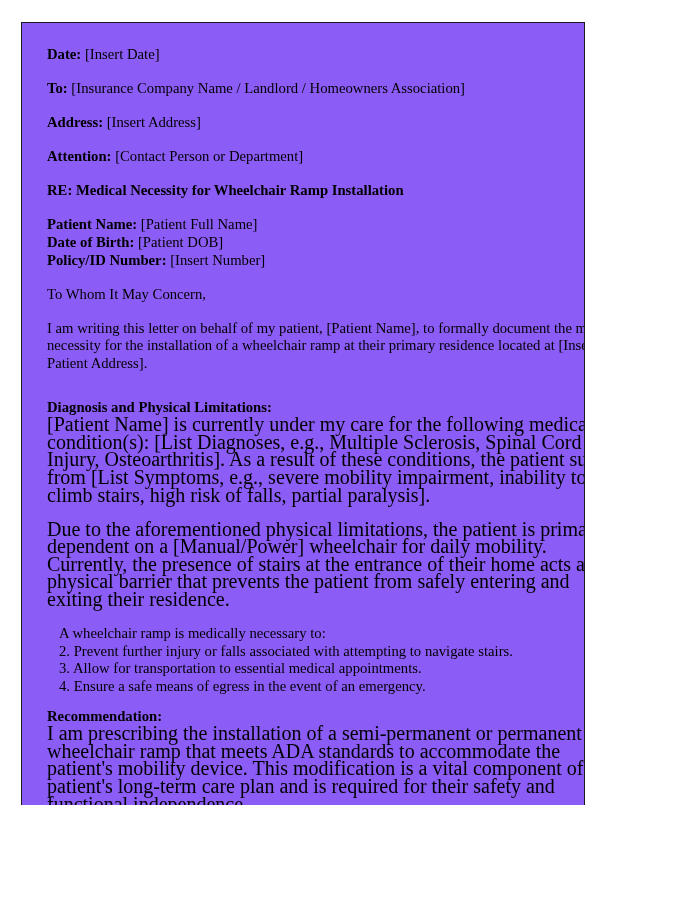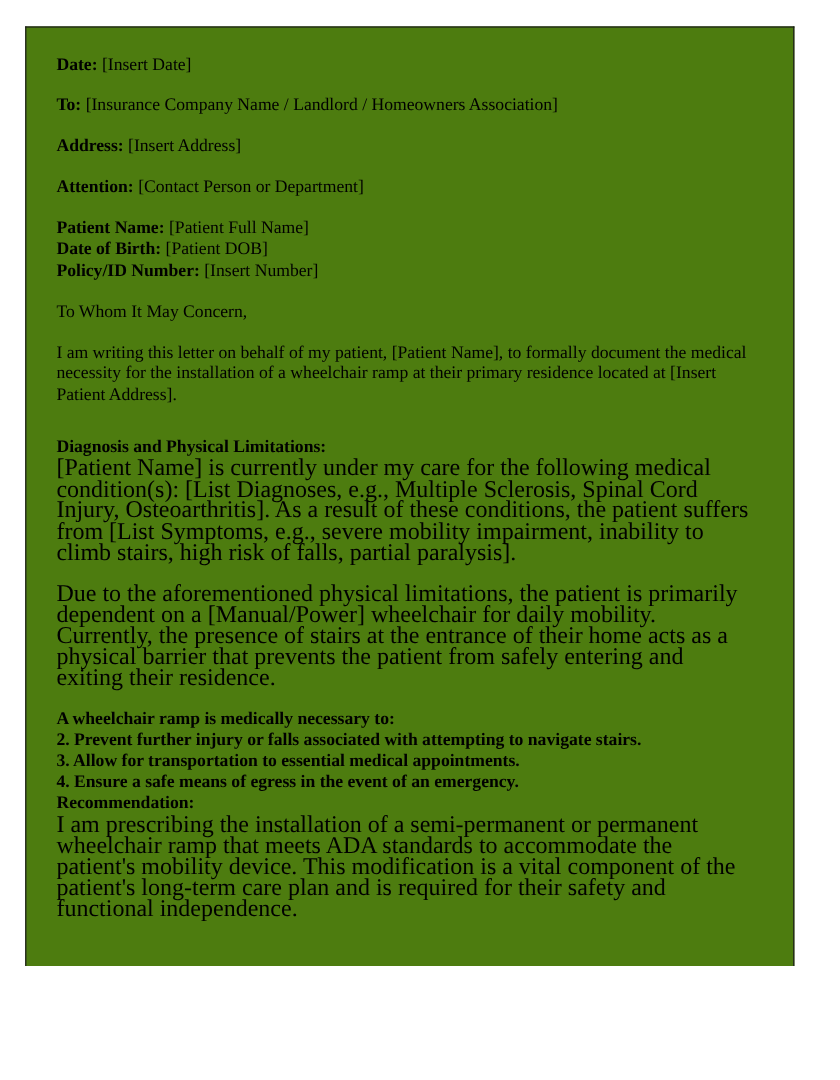--- a/index.html
+++ b/index.html
@@ -14,24 +14,24 @@
     overflow: hidden;
     font-family: "Liberation Serif", "DejaVu Serif", serif;
     color: #000000;
   }
 
   
   .page-sheet {
     position: absolute;
     left: 21px;
     top: 22px;
-    width: 641px;
+    width: 564px;
     height: 783px;
     box-sizing: border-box;
-    background: #4d7c0f;
+    background: #8b5cf6;
     border-left: 1.5px solid #1c1c1c;
     border-top: 1.5px solid #1c1c1c;
     border-right: 1.5px solid #1c1c1c;
     border-bottom: none;
     overflow: hidden;
     padding-left: 40px;
   }
 
   .page-body {
     position: absolute;
@@ -90,22 +90,21 @@
     margin: 0;
   }
 
   .section-body {
     margin: 0;
     font-size: 20px;
     line-height: 17.6px;
   }
 
   .list-block {
-    margin: 0;
-    font-weight: bold;
+    margin: 12px;
   }
 
   .list-line {
     margin: 0;
     white-space: nowrap;
   }
 </style>
 </head>
 <body>
 
@@ -125,20 +124,21 @@
     <div class="letter-line">
       <span class="field-label">Address:</span>
       <span>[Insert Address]</span>
     </div>
 
     <div class="letter-line">
       <span class="field-label">Attention:</span>
       <span>[Contact Person or Department]</span>
     </div>
 
+    <div class="subject-line">RE: Medical Necessity for Wheelchair Ramp Installation</div>
 
     <div class="info-block">
       <div class="info-line">
         <span class="field-label">Patient Name:</span>
         <span>[Patient Full Name]</span>
       </div>
       <div class="info-line">
         <span class="field-label">Date of Birth:</span>
         <span>[Patient DOB]</span>
       </div>

